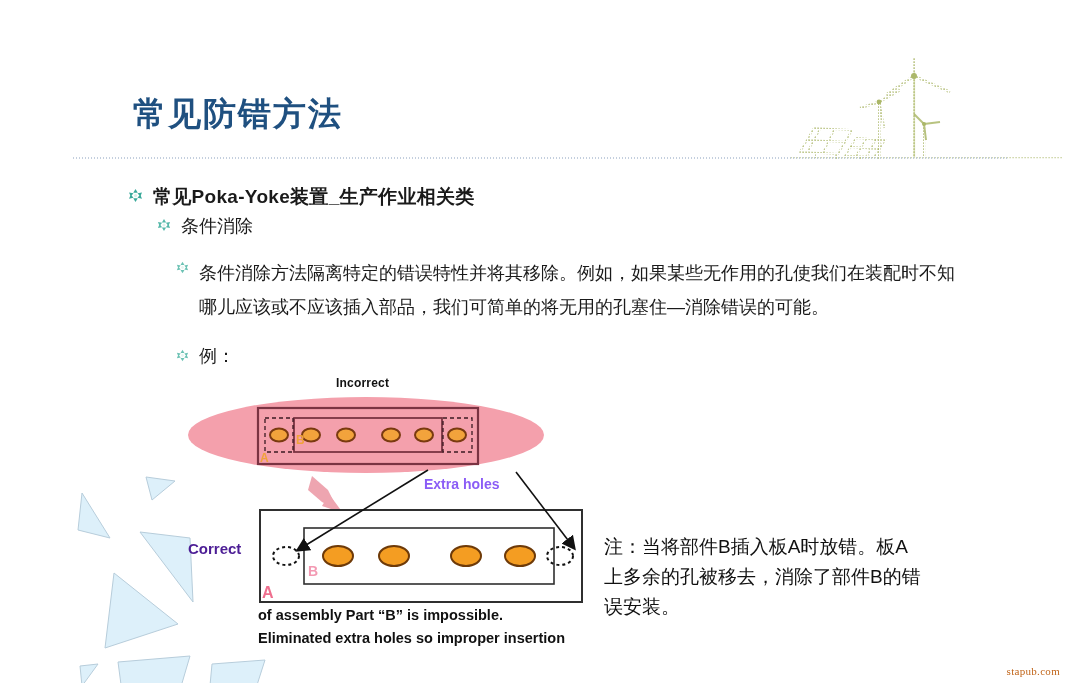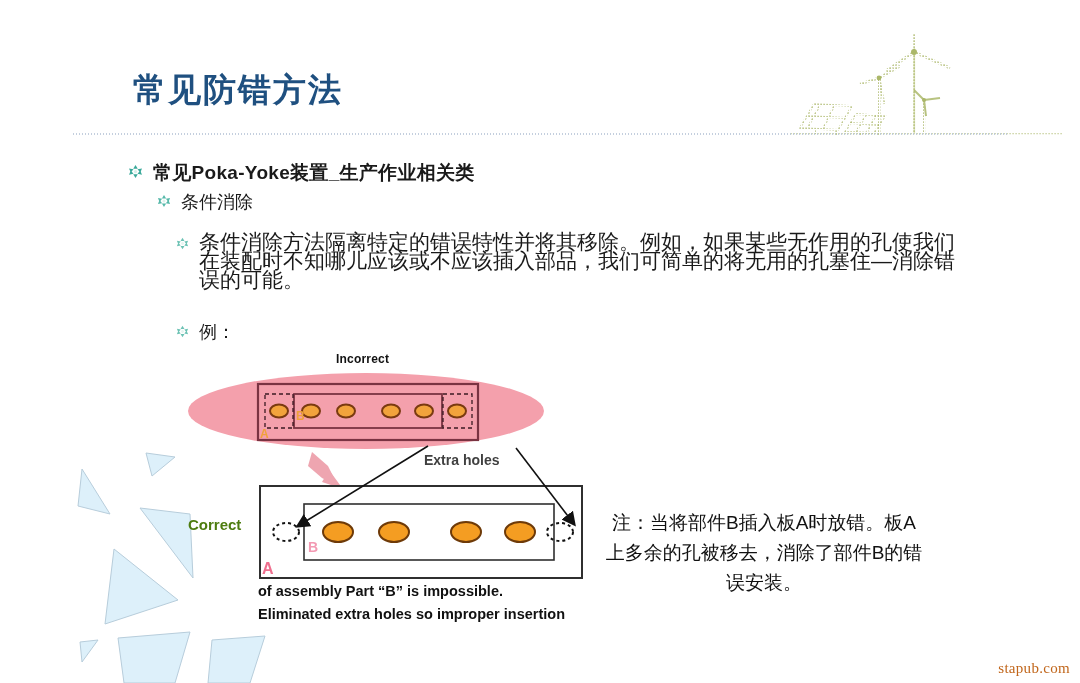--- a/index.html
+++ b/index.html
@@ -3,21 +3,21 @@
 <meta charset="utf-8">
 <style>
   * { margin:0; padding:0; box-sizing:border-box; }
   html,body { width:1080px; height:683px; }
   body {
     font-family:"Liberation Sans","DejaVu Sans",sans-serif;
     background:#ffffff;
     position:relative;
     overflow:hidden;
   }
-  #slide { position:absolute; inset:0; }
+  #slide { position:absolute; inset:0;margin-top:24px; }
 
   
   .eco { position:absolute; left:790px; top:28px; width:280px; height:112px; opacity:.95; }
 
   
   .title {
     position:absolute; left:133px; top:68px;
     font-size:33px; font-weight:700; letter-spacing:2px;
     color:#1f5080;
     white-space:nowrap;
@@ -37,63 +37,63 @@
 
   .lvl1 { left:128px; top:160px; }
   .lvl1 .btext { font-size:19px; font-weight:700; letter-spacing:.3px; }
   .lvl1 .bmark { margin-top:4px; }
 
   .lvl2 { left:157px; top:190px; }
   .lvl2 .btext { font-size:18px; font-weight:400; }
   .lvl2 .bmark { margin-top:4px; }
 
   .lvl3a { left:176px; top:232px; width:790px; }
-  .lvl3a .btext { font-size:21px; line-height:19px; font-weight:400; }
+  .lvl3a .btext { font-size:18px; line-height:34px; font-weight:400; }
   .lvl3a .bmark { margin-top:5px; }
 
   .lvl3b { left:176px; top:320px; }
   .lvl3b .btext { font-size:18px; font-weight:400; }
   .lvl3b .bmark { margin-top:5px; }
 
   
   .tri-layer { position:absolute; left:0; top:410px; width:300px; height:273px; }
 
   
   .fig-incorrect { position:absolute; left:186px; top:352px; width:370px; height:110px; }
   .fig-incorrect .cap {
     position:absolute; left:150px; top:0; font-size:12px; font-weight:700; color:#111;
     letter-spacing:.2px;
   }
 
   
   .fig-correct { position:absolute; left:186px; top:444px; width:420px; height:180px; }
   .label-correct {
     position:absolute; left:188px; top:516px;
-    font-size:15px; font-weight:700; color:#4d7c0f;
+    font-size:15px; font-weight:700; color:#4c1d95;
   }
   .label-extra {
     position:absolute; left:424px; top:452px;
-    font-size:14px; font-weight:700; color:#404040;
+    font-size:14px; font-weight:700; color:#8b5cf6;
   }
   .fig-caption {
     position:absolute; left:258px; top:580px; width:340px;
     font-size:14.5px; font-weight:700; line-height:23px; color:#111;
   }
 
   
   .note {
     position:absolute; left:604px; top:508px; width:320px;
-    font-size:19px; line-height:30px; color:#111;text-align:center;
+    font-size:19px; line-height:30px; color:#111;
   }
 
   
   .watermark {
-    position:absolute; right:10px; bottom:6px;
+    position:absolute; right:20px; bottom:6px;
     font-family:"Liberation Serif","DejaVu Serif",serif;
-    font-size:15px; color:#c1661b; letter-spacing:.3px;
+    font-size:11px; color:#c1661b; letter-spacing:.3px;
   }
 </style>
 </head>
 <body>
 
 <div id="slide">
 
   <div class="eco">
     <svg viewBox="0 0 280 112" width="280" height="112" aria-hidden="true">
       <defs>

